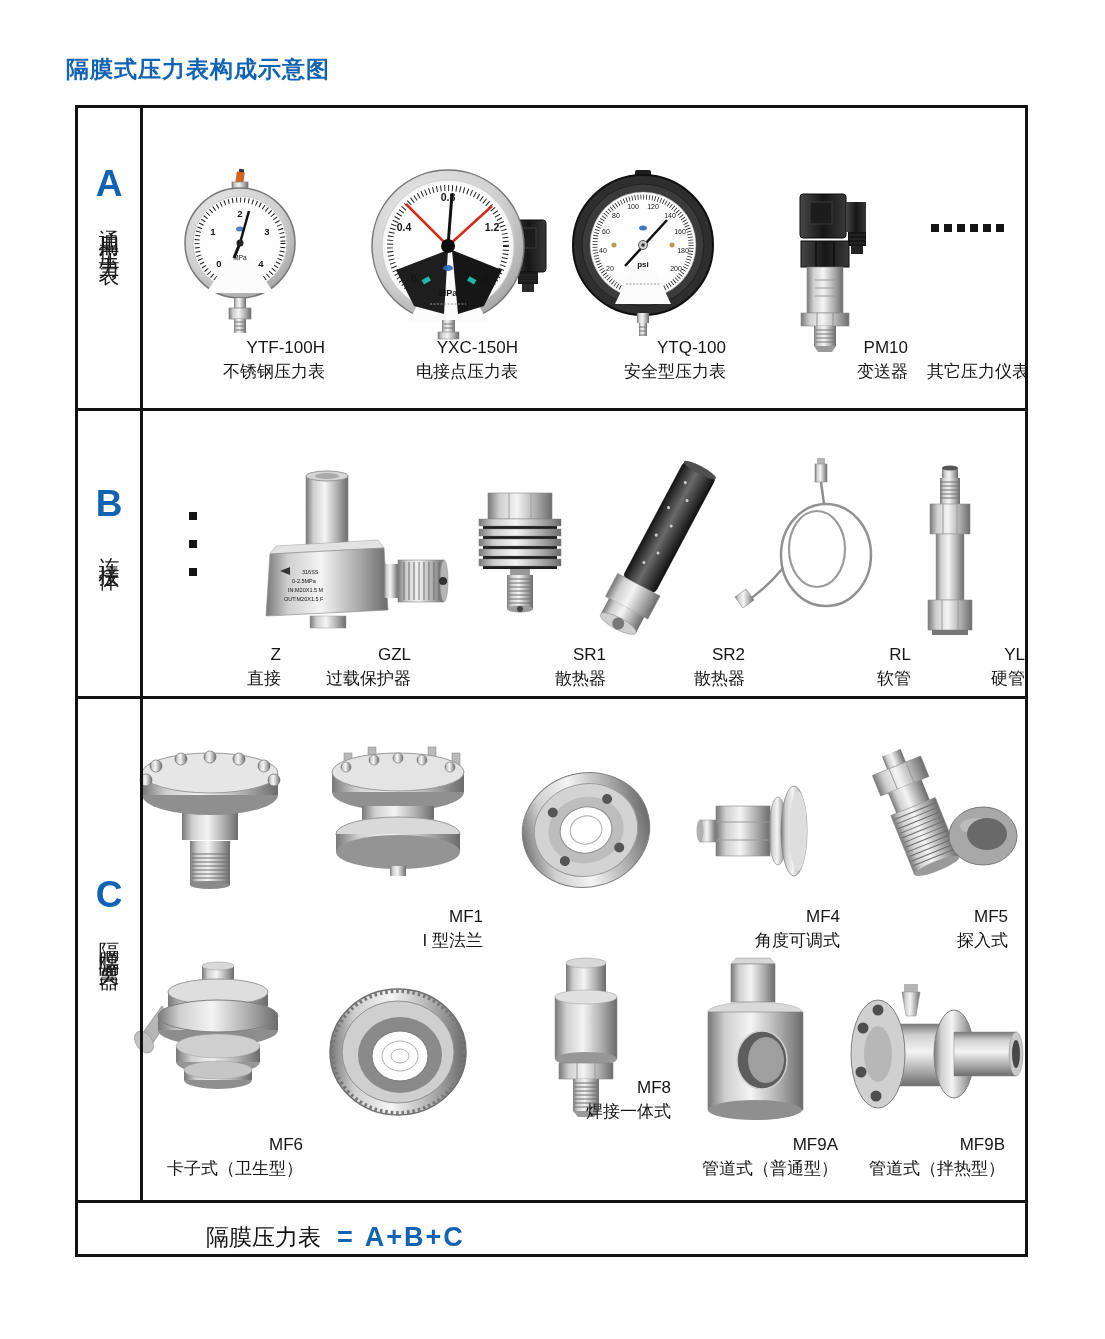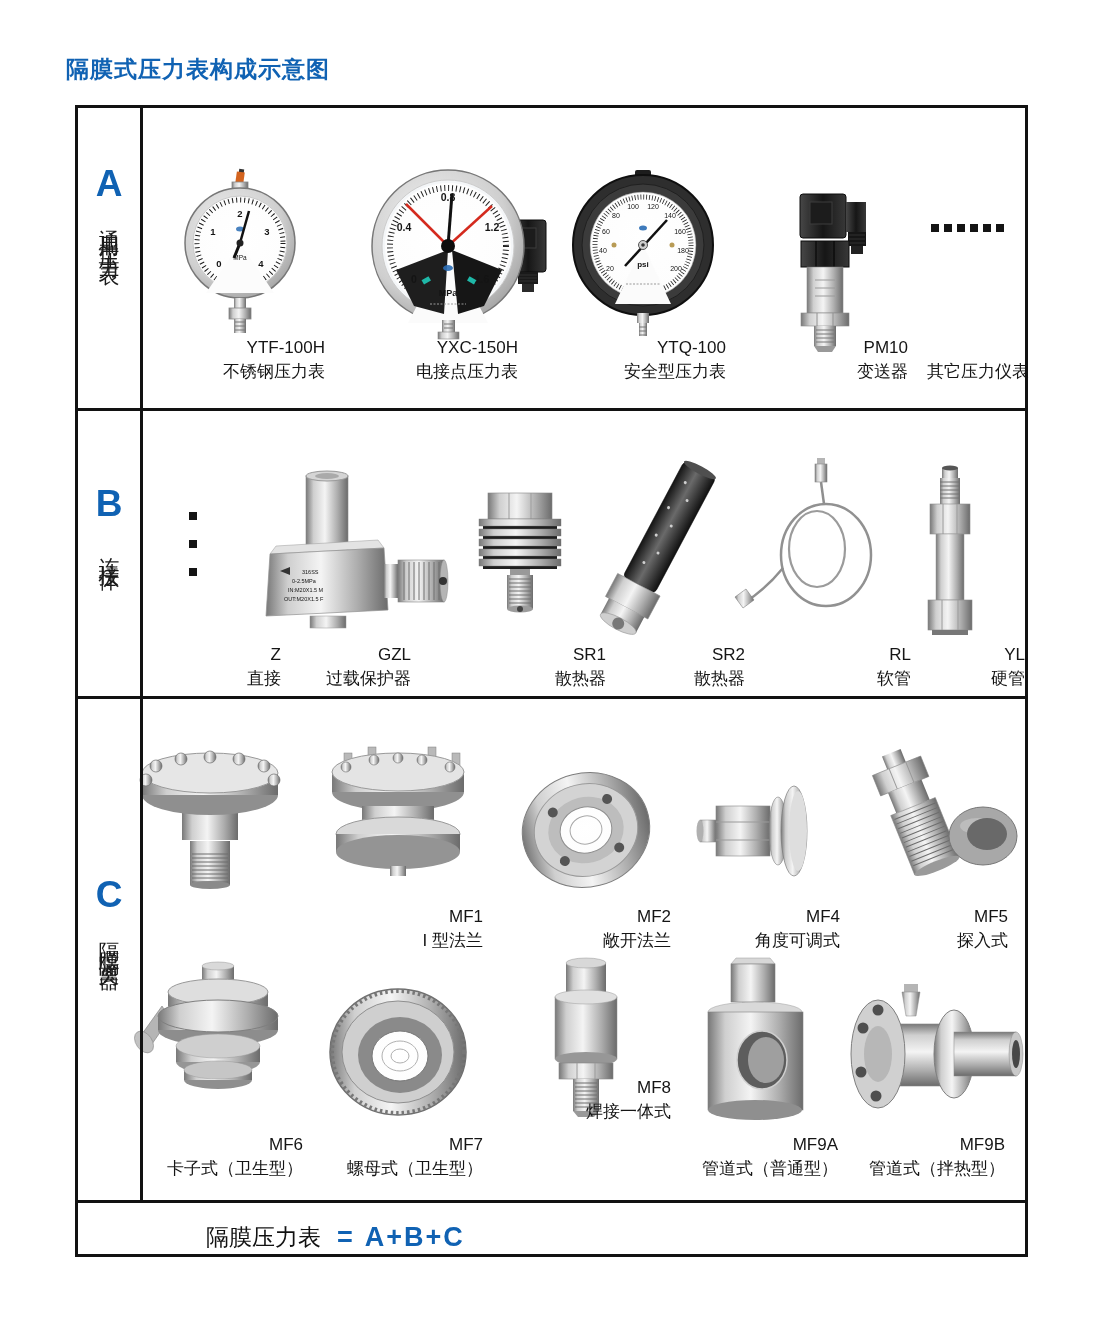--- a/index.html
+++ b/index.html
@@ -468,40 +468,32 @@
     </div>
     <div class="plabel" style="left:663px;top:535px">
       <div class="pname">RL</div>
       <div class="pdesc">软管</div>
     </div>
 
     <div class="plabel" style="left:235px;top:797px">
       <div class="pname">MF1</div>
       <div class="pdesc">I 型法兰</div>
     </div>
-    <div class="plabel" style="left:423px;top:797px">
-      <div class="pname">MF2</div>
-      <div class="pdesc">敞开法兰</div>
-    </div>
     <div class="plabel" style="left:592px;top:797px">
       <div class="pname">MF4</div>
       <div class="pdesc">角度可调式</div>
     </div>
     <div class="plabel" style="left:760px;top:797px">
       <div class="pname">MF5</div>
       <div class="pdesc">探入式</div>
     </div>
 
     <div class="plabel" style="left:55px;top:1025px">
       <div class="pname">MF6</div>
       <div class="pdesc">卡子式（卫生型）</div>
-    </div>
-    <div class="plabel" style="left:235px;top:1025px">
-      <div class="pname">MF7</div>
-      <div class="pdesc">螺母式（卫生型）</div>
     </div>
     <div class="plabel" style="left:423px;top:968px">
       <div class="pname">MF8</div>
       <div class="pdesc">焊接一体式</div>
     </div>
     <div class="plabel" style="left:590px;top:1025px">
       <div class="pname">MF9A</div>
       <div class="pdesc">管道式（普通型）</div>
     </div>
     <div class="plabel" style="left:757px;top:1025px">

